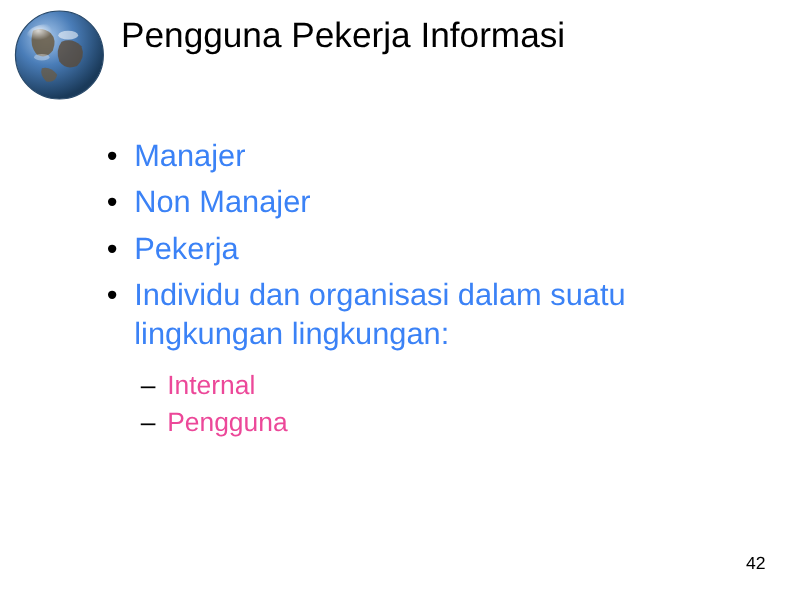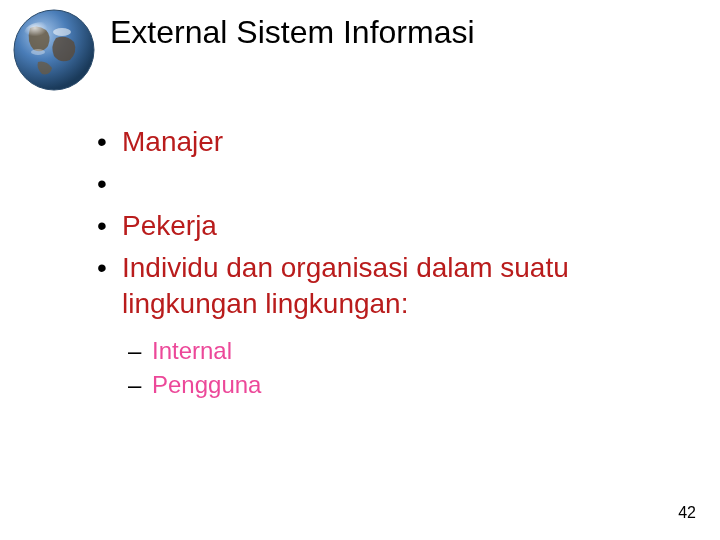--- a/index.html
+++ b/index.html
@@ -40,21 +40,21 @@
   .bullet {
     font-size: 28px;
     color: #000;
     line-height: 36px;
     width: 40px;
     text-align: center;
     flex-shrink: 0;
   }
   .bullet-text {
     font-size: 28px;
-    color: #b91c1c;
+    color: #3b82f6;
     line-height: 36px;
   }
   .sub-list {
     margin-top: 14px;
     margin-left: 46px;
   }
   .sub-row {
     display: flex;
     align-items: flex-start;
     margin-bottom: 4px;
@@ -99,29 +99,30 @@
     <circle cx="42" cy="42" r="40" fill="url(#og)" stroke="#2a4a6a" stroke-width="1"></circle>
     <path d="M18,20 Q26,16 34,22 Q40,28 36,38 Q30,46 22,42 Q14,34 18,20 Z" fill="#6a5a42" opacity="0.85"></path>
     <path d="M44,30 Q54,26 62,34 Q66,44 58,52 Q48,56 42,48 Q38,38 44,30 Z" fill="#5a4a38" opacity="0.8"></path>
     <path d="M26,54 Q34,52 40,60 Q38,68 30,66 Q24,60 26,54 Z" fill="#6a5a42" opacity="0.75"></path>
     <ellipse cx="30" cy="26" rx="18" ry="12" fill="url(#hl)"></ellipse>
     <ellipse cx="50" cy="24" rx="9" ry="4" fill="rgba(255,255,255,0.55)"></ellipse>
     <ellipse cx="26" cy="44" rx="7" ry="3" fill="rgba(255,255,255,0.35)"></ellipse>
   </svg>
 </div>
 
-<h1 class="title">External Sistem Informasi</h1>
+<h1 class="title">Pengguna Pekerja Informasi</h1>
 
 <div class="content">
   <div class="bullet-row">
     <span class="bullet">•</span>
     <span class="bullet-text">Manajer</span>
   </div>
   <div class="bullet-row">
     <span class="bullet">•</span>
+    <span class="bullet-text">Non Manajer</span>
   </div>
   <div class="bullet-row">
     <span class="bullet">•</span>
     <span class="bullet-text">Pekerja</span>
   </div>
   <div class="bullet-row">
     <span class="bullet">•</span>
     <span class="bullet-text">Individu dan organisasi dalam suatu lingkungan lingkungan:</span>
   </div>
   <div class="sub-list">

